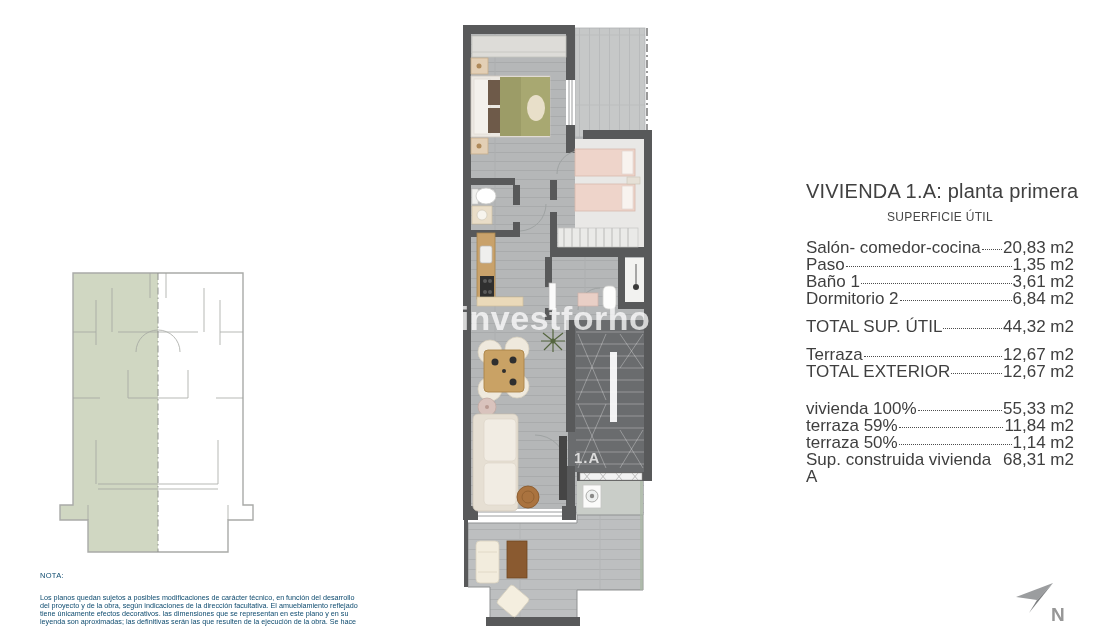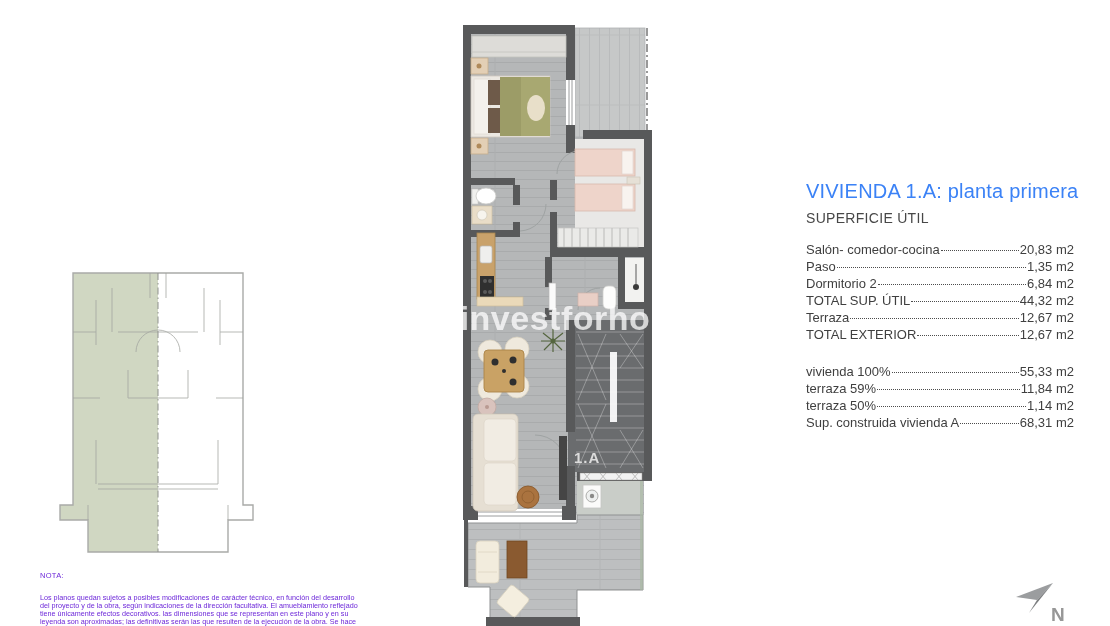--- a/index.html
+++ b/index.html
@@ -3,32 +3,32 @@
 <meta charset="utf-8">
 <style>
   * { margin:0; padding:0; box-sizing:border-box; }
   body { background:#ffffff; font-family:"Liberation Sans", sans-serif; }
   .canvas { position:relative; width:1110px; height:626px; background:#fff; overflow:hidden; }
 
   .plan-svg { position:absolute; left:0; top:0; }
 
   
   .info-panel { position:absolute; left:806px; top:180px; width:268px; color:#3f3f3f; }
-  .title { font-size:20px; color:#3b82f6; letter-spacing:0.2px; white-space:nowrap; }
-  .section-heading { font-size:14px; color:#474747; margin-top:7px; letter-spacing:0.3px; }
+  .title { font-size:20px; color:#404040; letter-spacing:0.2px; white-space:nowrap; }
+  .section-heading { font-size:12px; color:#474747; margin-top:7px; letter-spacing:0.3px;text-align:center; }
   .table { margin-top:15px; }
-  .row { display:flex; align-items:baseline; font-size:13px; line-height:17px; color:#3f3f3f; }
+  .row { display:flex; align-items:baseline; font-size:17px; line-height:17px; color:#3f3f3f; }
   .row .dots { flex:1; border-bottom:1.6px dotted #4c4c4c; margin:0 1px; position:relative; top:-3px; }
   .row .val { white-space:nowrap; }
-  .gap-10 { }
+  .gap-10 { margin-top:11px; }
   .gap-28 { margin-top:30px; }
   .gap-18 { margin-top:20px; }
 
   
-  .note { position:absolute; left:40px; top:571px; width:345px; color:#6d28d9; }
+  .note { position:absolute; left:40px; top:571px; width:345px; color:#0c4a6e; }
   .note-heading { font-size:7.5px; letter-spacing:0.3px; }
   .note-body { margin-top:14px; font-size:7.2px; line-height:8px; }
   .note-body div { white-space:nowrap; }
 
   
   .watermark { position:absolute; left:424px; top:299px; font-size:34px; font-weight:bold;
                color:rgba(255,255,255,0.74); letter-spacing:0.5px; white-space:nowrap; z-index:5; }
 
   svg text { font-family:"Liberation Sans", sans-serif; }
   .unit-label { font-size:15px; font-weight:bold; fill:#dcdcdc; letter-spacing:1px; }
@@ -286,20 +286,25 @@
         <span>Salón- comedor-cocina</span>
           <span class="dots"></span>
           <span class="val">20,83 m2</span>
       </div>
       <div class="row">
         <span>Paso</span>
           <span class="dots"></span>
           <span class="val">1,35 m2</span>
       </div>
       <div class="row">
+        <span>Baño 1</span>
+          <span class="dots"></span>
+          <span class="val">3,61 m2</span>
+      </div>
+      <div class="row">
         <span>Dormitorio 2</span>
           <span class="dots"></span>
           <span class="val">6,84 m2</span>
       </div>
 
       <div class="row gap-10">
         <span>TOTAL SUP. ÚTIL</span>
           <span class="dots"></span>
           <span class="val">44,32 m2</span>
       </div>

